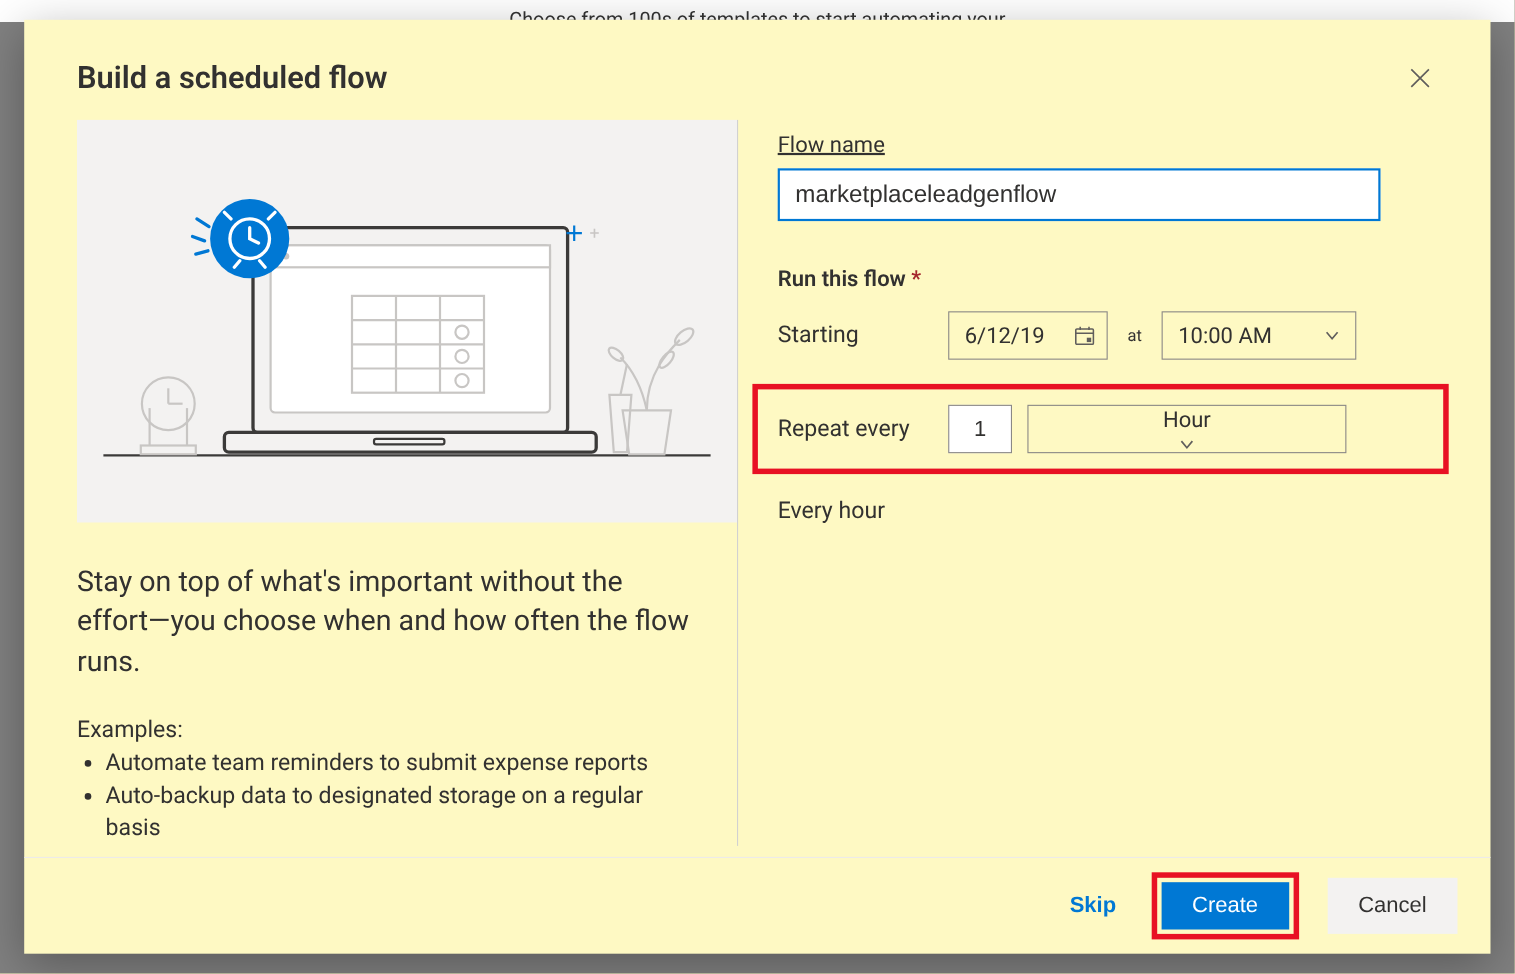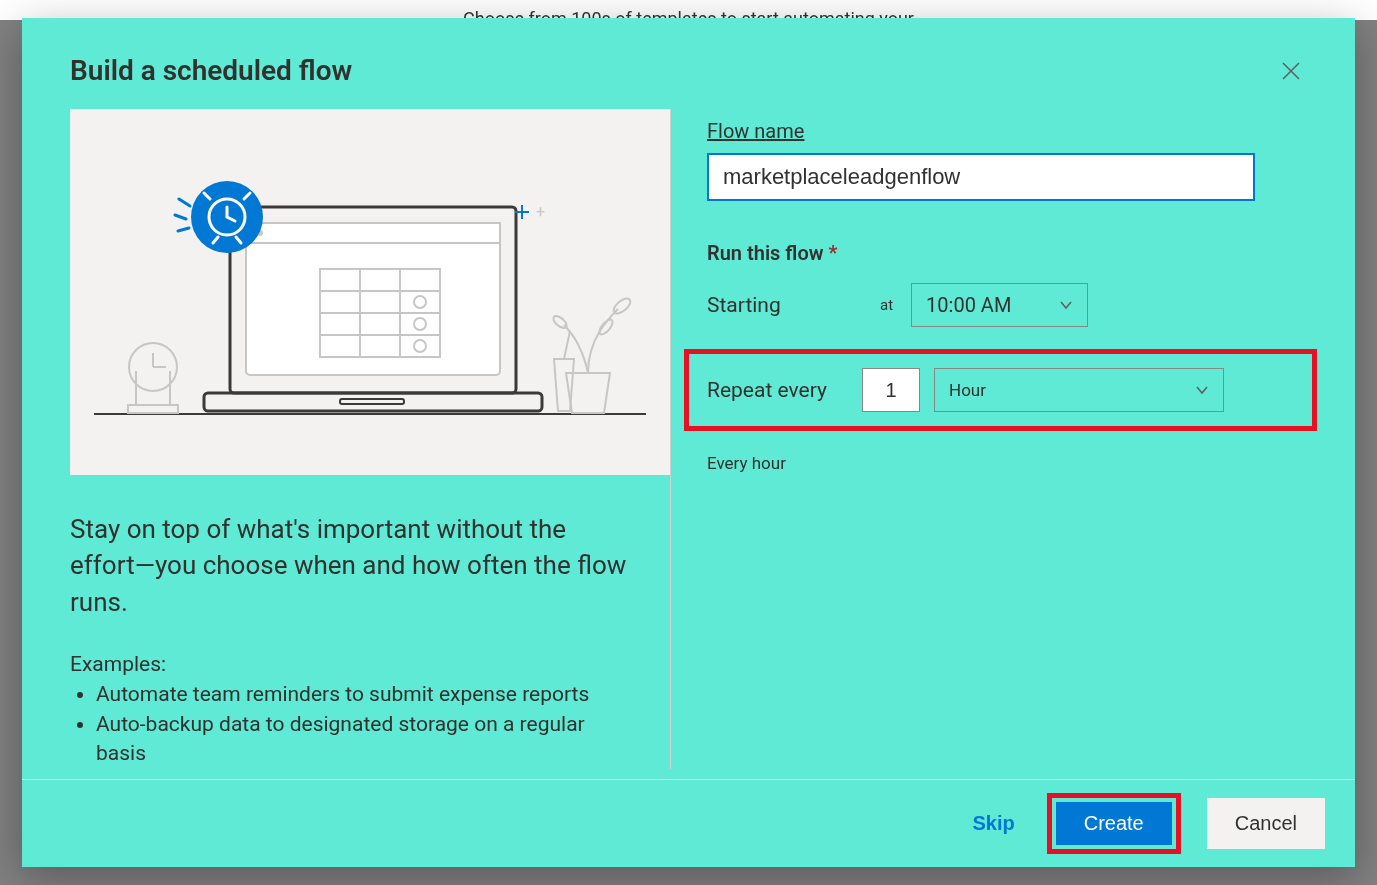--- a/index.html
+++ b/index.html
@@ -25,21 +25,21 @@
     background: #fff;
     height: 20px;
     overflow: hidden;
   }
   .modal {
     position: absolute;
     top: 18px;
     left: 22px;
     width: 1333px;
     height: 849px;
-    background: #5eead4;
+    background: #fef9c3;
     box-shadow: 0 10px 40px rgba(0,0,0,0.3);
     display: flex;
     flex-direction: column;
     justify-content: space-between;
   }
   .modal-header {
     padding: 36px 48px 14px 48px;
     display: flex;
     align-items: center;
     justify-content: space-between;
@@ -183,32 +183,33 @@
     outline: none;
   }
   .unit-box {
     width: 290px;
     height: 44px;
     border: 1px solid #8a8886;
     display: flex;
     align-items: center;
     justify-content: space-between;
     padding: 0 14px;
-    font-size: 17px;
+    font-size: 20px;
     color: #323130;
     margin-left: 14px;
+    flex-direction: column;
   }
   .summary-label {
     font-size: 20px;
     font-weight: 600;
     color: #323130;
     margin-bottom: 10px;
   }
   .summary-value {
-    font-size: 17px;
+    font-size: 21px;
     color: #323130;
   }
   .modal-footer {
     height: 88px;
     border-top: 1px solid #edebe9;
     display: flex;
     align-items: center;
     justify-content: flex-end;
     padding: 0 30px;
     gap: 8px;
@@ -337,20 +338,30 @@
     <div class="right-col">
       <div class="form-label">Flow name</div>
       <input class="flow-name-input" value="marketplaceleadgenflow" style="">
 
       <div class="section-label">
         <span>Run this flow</span> <span class="req">*</span>
       </div>
 
       <div class="row">
         <div class="row-label">Starting</div>
+        <div class="date-box">
+          <span>6/12/19</span>
+          <svg width="20" height="20" viewBox="0 0 20 20">
+            <rect x="2" y="4" width="16" height="14" rx="1" fill="none" stroke="#605e5c" stroke-width="1.4"></rect>
+            <line x1="2" y1="8" x2="18" y2="8" stroke="#605e5c" stroke-width="1.4"></line>
+            <line x1="6" y1="2" x2="6" y2="5" stroke="#605e5c" stroke-width="1.4"></line>
+            <line x1="14" y1="2" x2="14" y2="5" stroke="#605e5c" stroke-width="1.4"></line>
+            <rect x="12" y="12" width="4" height="4" fill="#605e5c"></rect>
+          </svg>
+        </div>
         <div class="at-label">at</div>
         <div class="time-box">
           <span>10:00 AM</span>
           <svg class="chevron-down" viewBox="0 0 14 14">
               <path d="M2 4 L7 10 L12 4" fill="none" stroke="#605e5c" stroke-width="1.5"></path>
             </svg>
         </div>
       </div>
 
       <div class="red-highlight">

